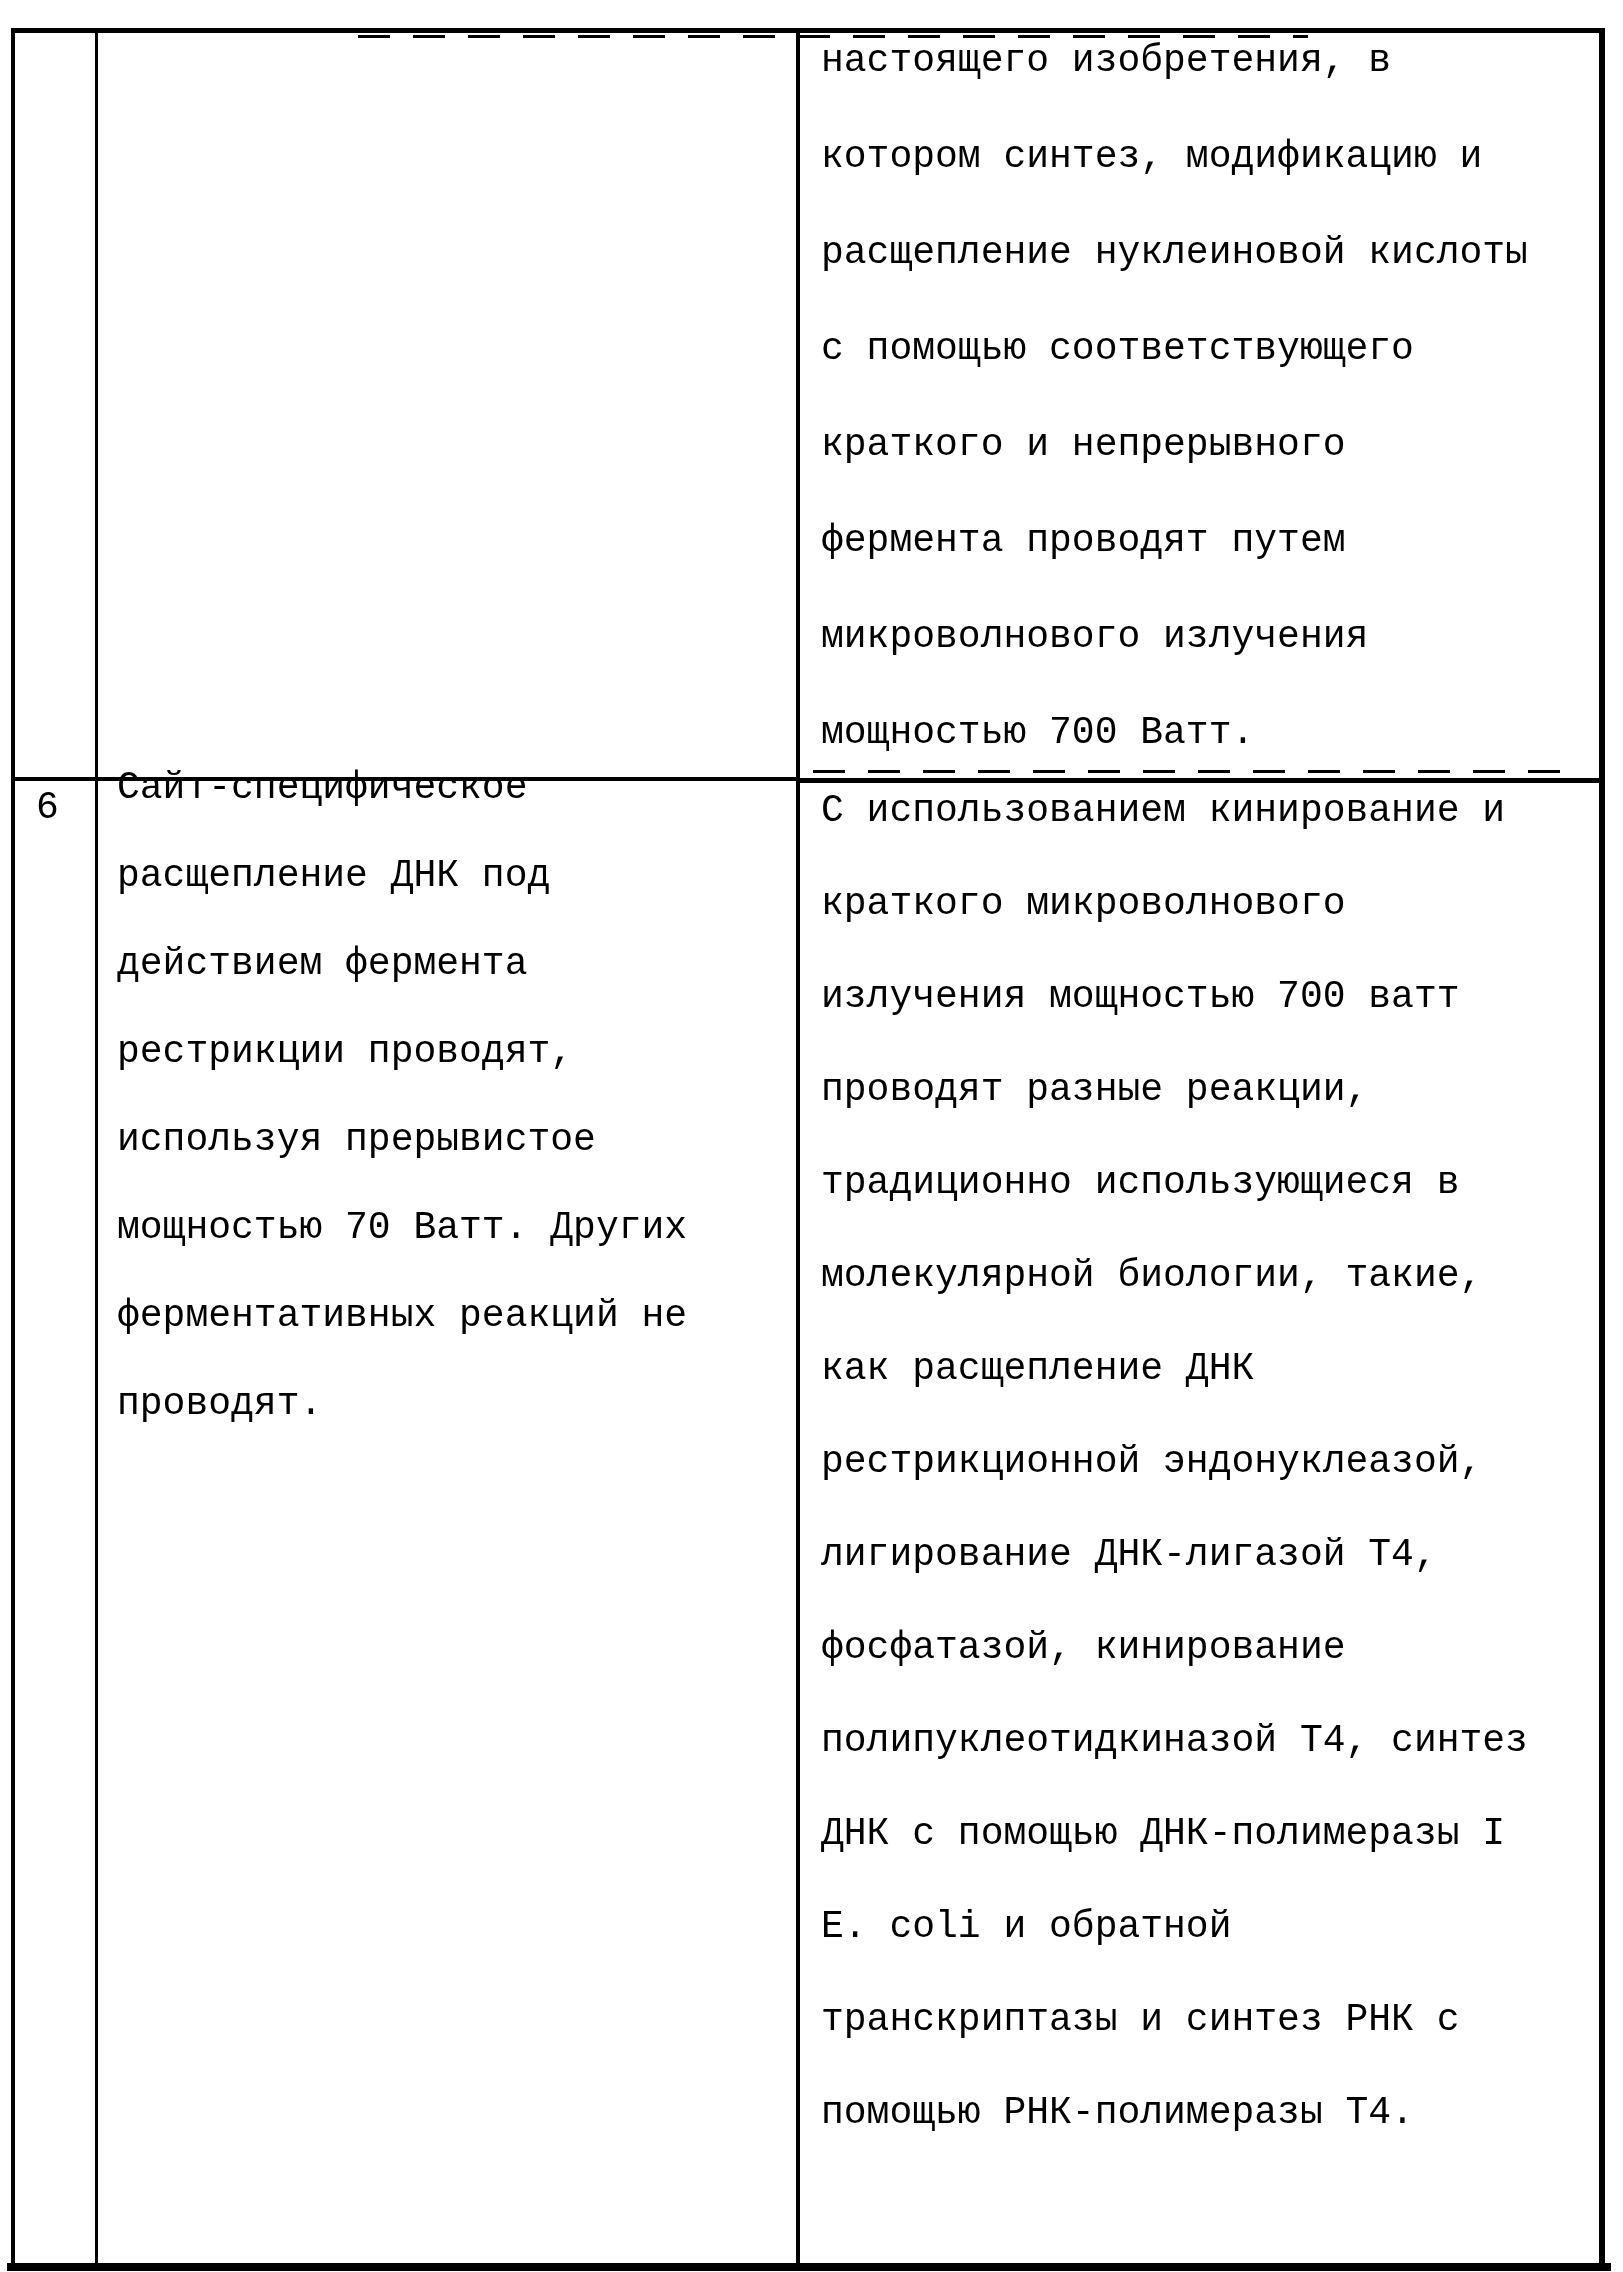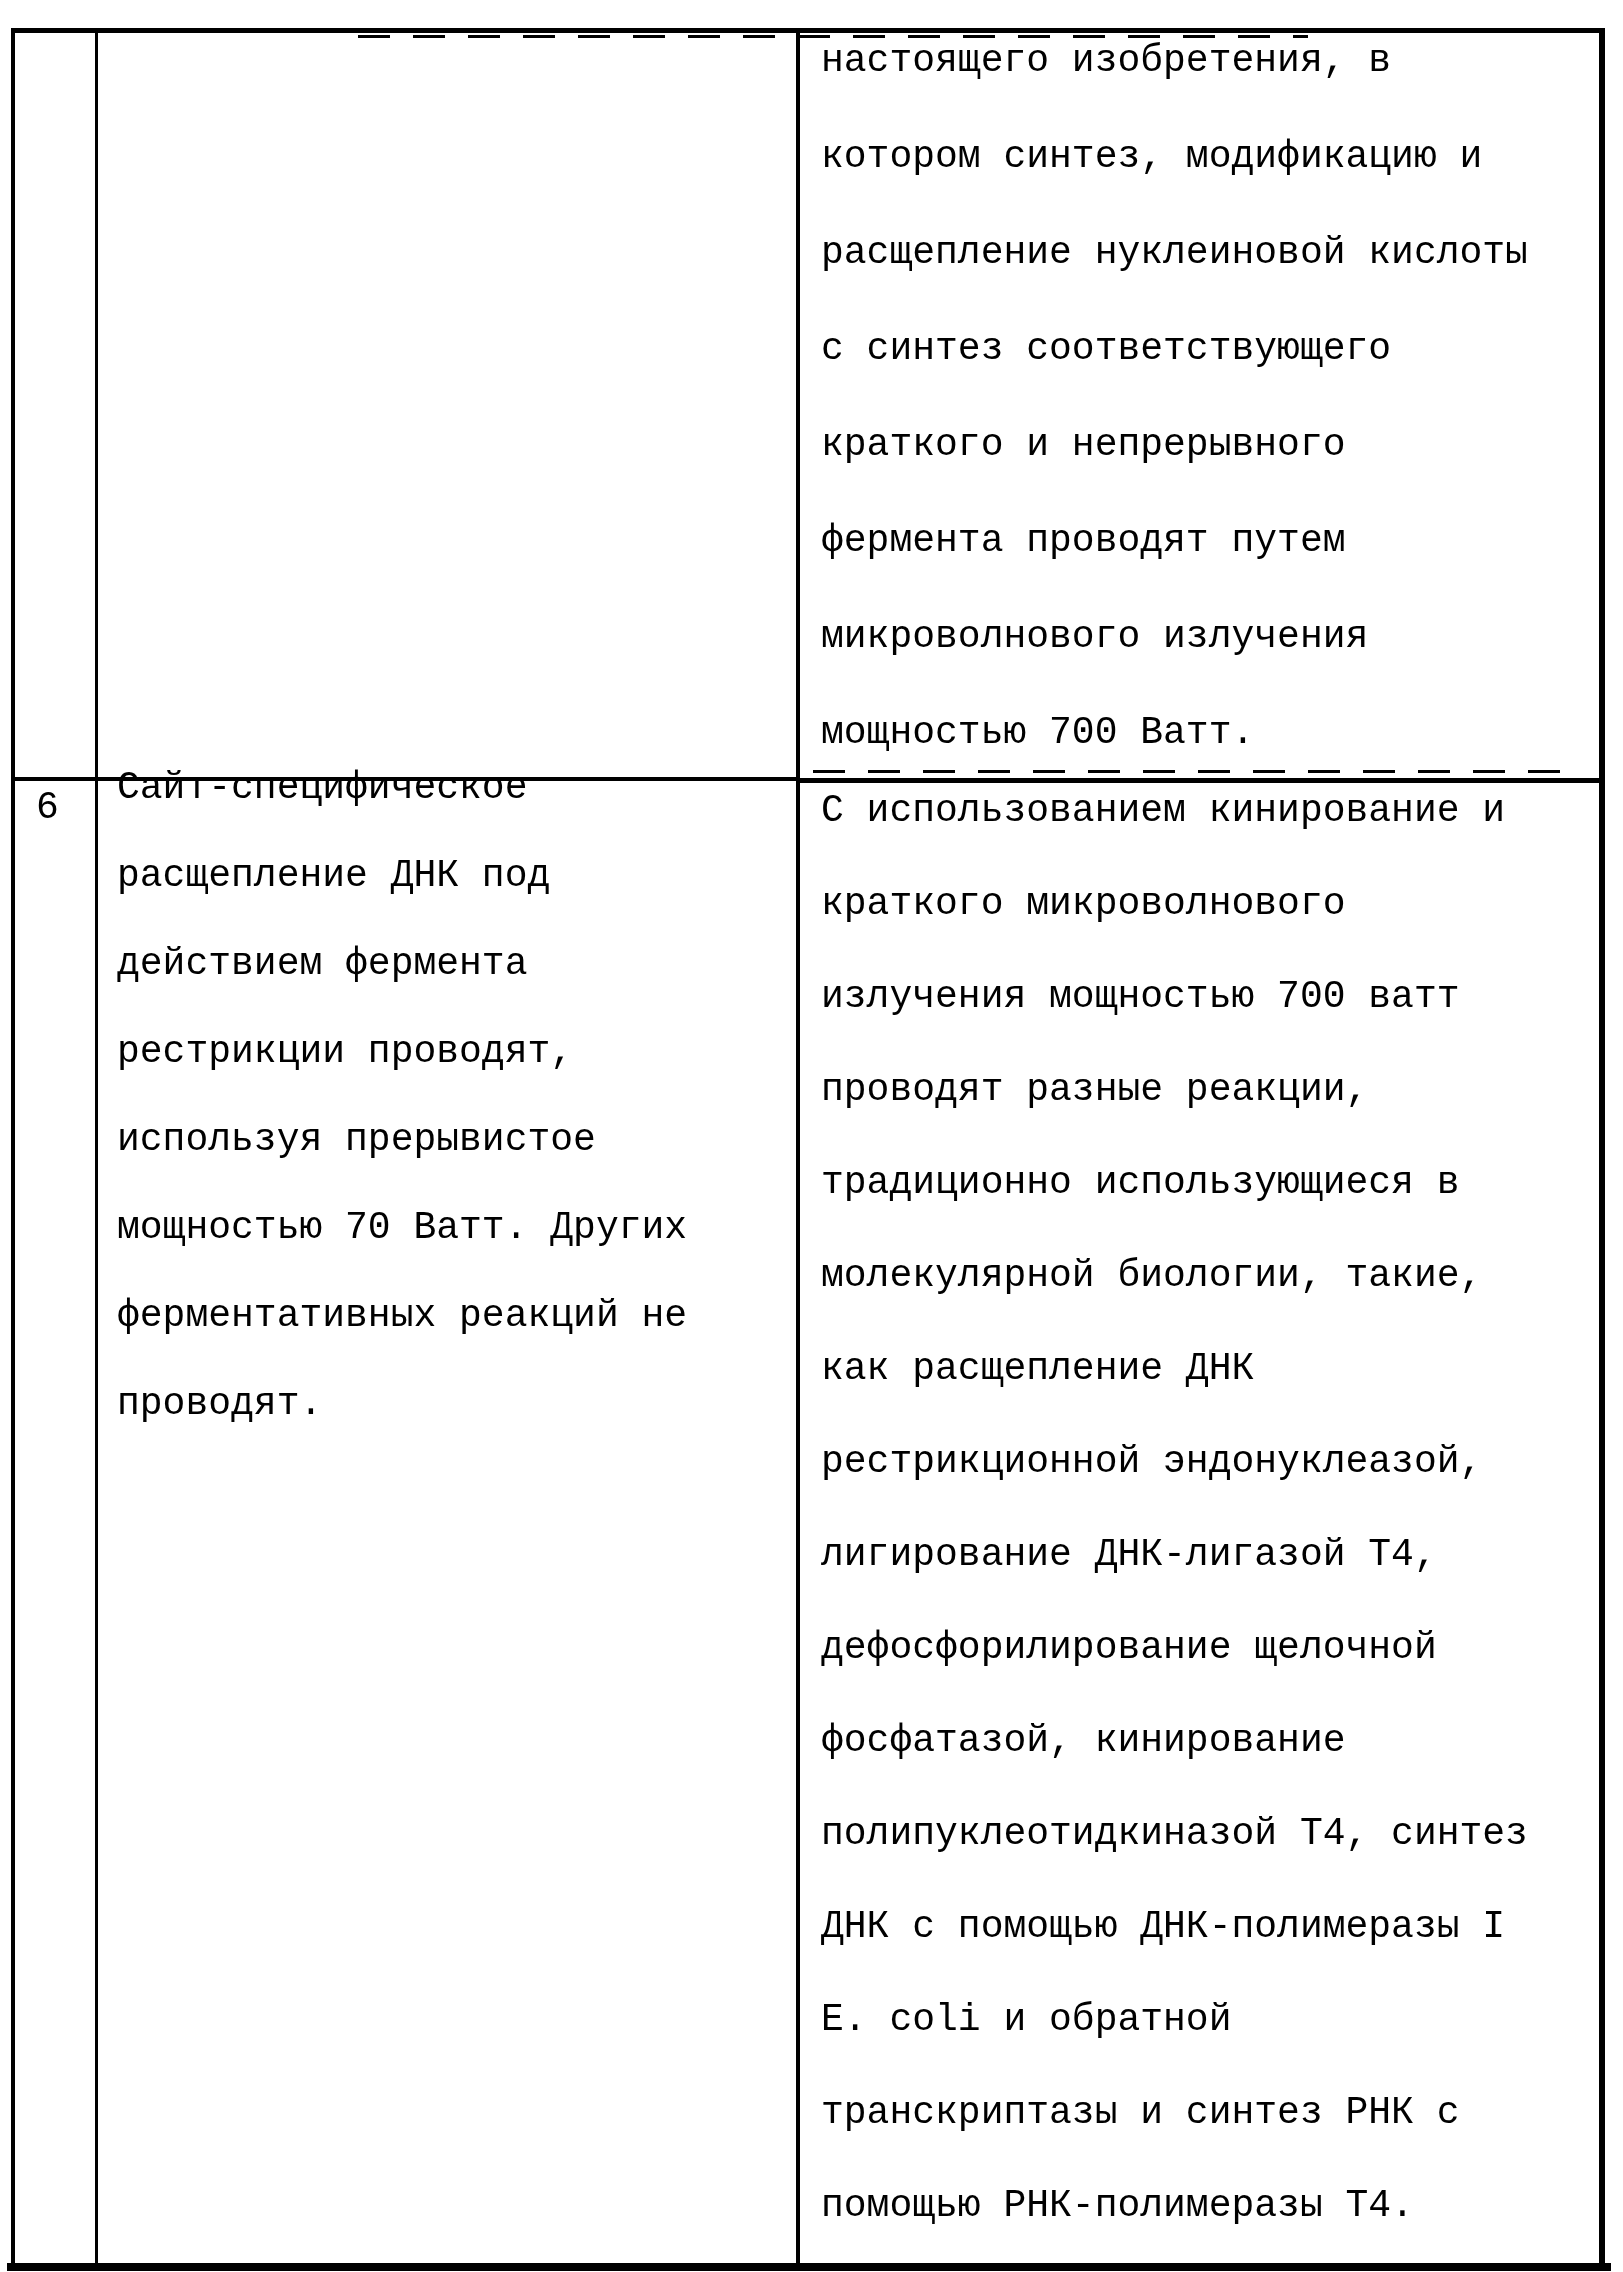--- a/index.html
+++ b/index.html
@@ -50,21 +50,21 @@
   <div class="rule" style="left:796px; top:11.7px;   width:4.2px;    height:2243px;"></div>
   <div class="rule" style="left:10.8px;  top:761px;  width:785px;  height:4.2px;"></div>
   <div class="rule" style="left:796px; top:762px;  width:809px;  height:5px;"></div>
   <div class="dashes" style="left:813px; top:754px; width:750px; height:2.5px;"></div>
   <div class="dashes" style="left:358px; top:19px;  width:950px; height:2.5px;"></div>
 
   <div class="cell-text row5-right">
     <div class="line">настоящего изобретения, в</div>
     <div class="line">котором синтез, модификацию и</div>
     <div class="line">расщепление нуклеиновой кислоты</div>
-    <div class="line">с синтез соответствующего</div>
+    <div class="line">с помощью соответствующего</div>
     <div class="line">краткого и непрерывного</div>
     <div class="line">фермента проводят путем</div>
     <div class="line">микроволнового излучения</div>
     <div class="line">мощностью 700 Ватт.</div>
   </div>
 
   <div class="cell-text row6-num">6</div>
 
   <div class="cell-text row6-left">
     <div class="line">Сайт-специфическое</div>
@@ -80,21 +80,20 @@
   <div class="cell-text row6-right">
     <div class="line">С использованием кинирование и</div>
     <div class="line">краткого микроволнового</div>
     <div class="line">излучения мощностью 700 ватт</div>
     <div class="line">проводят разные реакции,</div>
     <div class="line">традиционно использующиеся в</div>
     <div class="line">молекулярной биологии, такие,</div>
     <div class="line">как расщепление ДНК</div>
     <div class="line">рестрикционной эндонуклеазой,</div>
     <div class="line">лигирование ДНК-лигазой Т4,</div>
-    <div class="line">дефосфорилирование щелочной</div>
     <div class="line">фосфатазой, кинирование</div>
     <div class="line">полипуклеотидкиназой Т4, синтез</div>
     <div class="line">ДНК с помощью ДНК-полимеразы I</div>
     <div class="line">E. coli и обратной</div>
     <div class="line">транскриптазы и синтез РНК с</div>
     <div class="line">помощью РНК-полимеразы Т4.</div>
   </div>
 
 </div>
 

